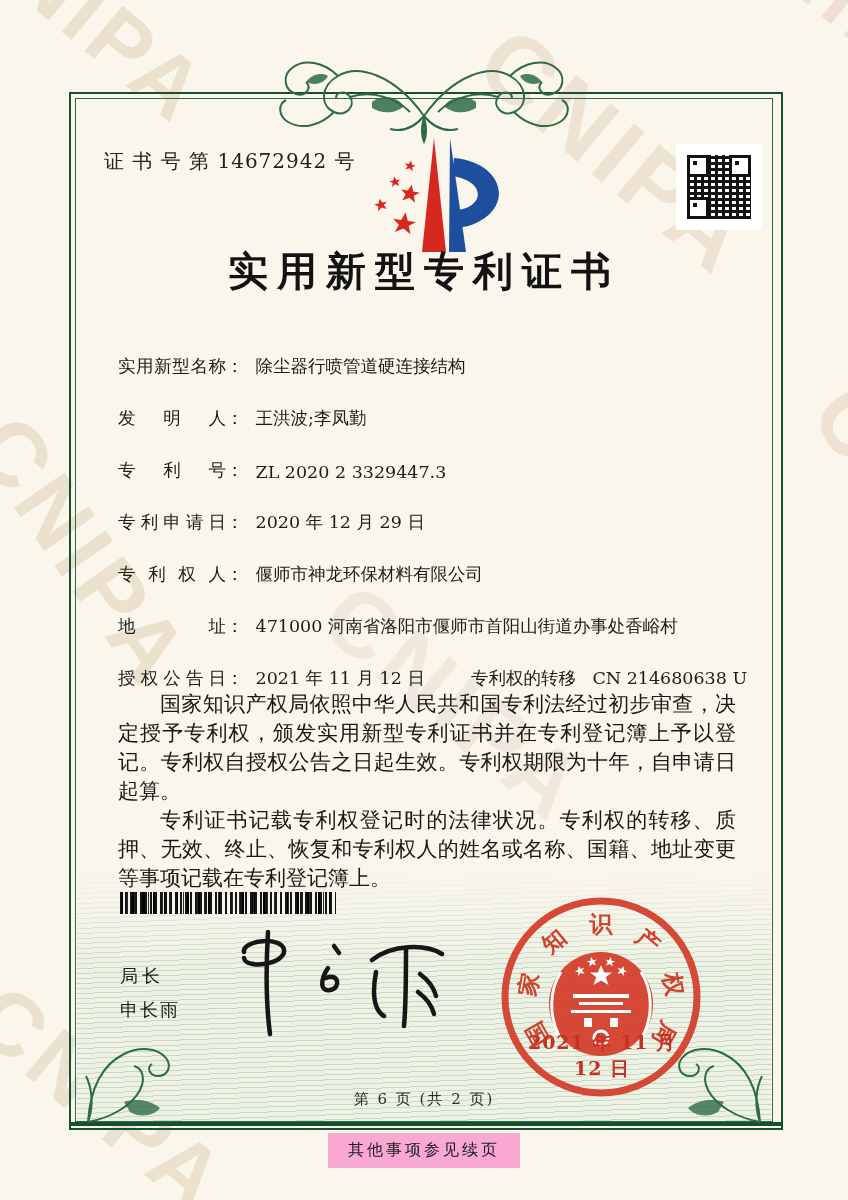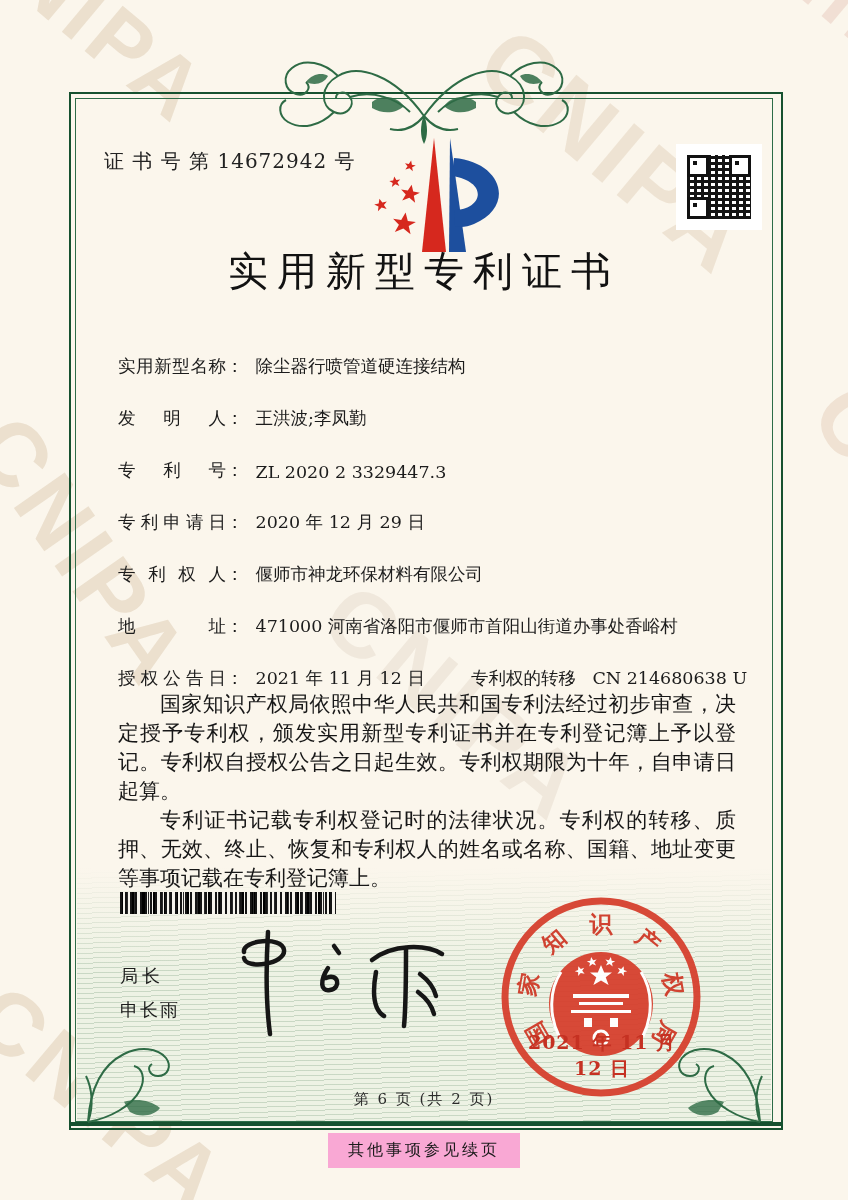--- a/index.html
+++ b/index.html
@@ -43,21 +43,21 @@
   .qr{position:absolute;left:676px;top:144px;width:86px;height:86px;background:#ffffff;z-index:4;}
   .qr-pattern{position:absolute;left:11px;top:11px;width:64px;height:64px;
     background-image:
       repeating-linear-gradient(0deg,#141414 0 3px,rgba(0,0,0,0) 3px 6px),
       repeating-linear-gradient(90deg,#141414 0 3px,#ffffff 3px 7px);}
   .qr-finder{position:absolute;width:16px;height:16px;border:3px solid #111;background:#fff;}
   .qr-finder::after{content:"";position:absolute;left:3px;top:3px;width:4px;height:4px;background:#111;}
   .qr-f1{left:11px;top:11px;} .qr-f2{right:11px;top:11px;} .qr-f3{left:11px;bottom:11px;}
 
   .title{position:absolute;left:0;top:244px;width:100%;text-align:center;z-index:4;
-         font-size:40px;font-weight:normal;letter-spacing:9px;color:#121212;}
+         font-size:40px;font-weight:bold;letter-spacing:9px;color:#121212;}
 
   
   .fields{position:absolute;left:118px;top:354px;width:630px;font-size:17.5px;z-index:4;color:#1c1c1c;}
   .frow{display:flex;align-items:flex-end;margin-bottom:28px;white-space:nowrap;}
   .lkey{display:inline-block;width:108px;text-align:justify;text-align-last:justify;}
   .colon{margin-right:12px;}
   .pair2{margin-left:46px;display:flex;align-items:baseline;}
   .pair2 .lkey{width:92px;margin-right:0;}
 
   

